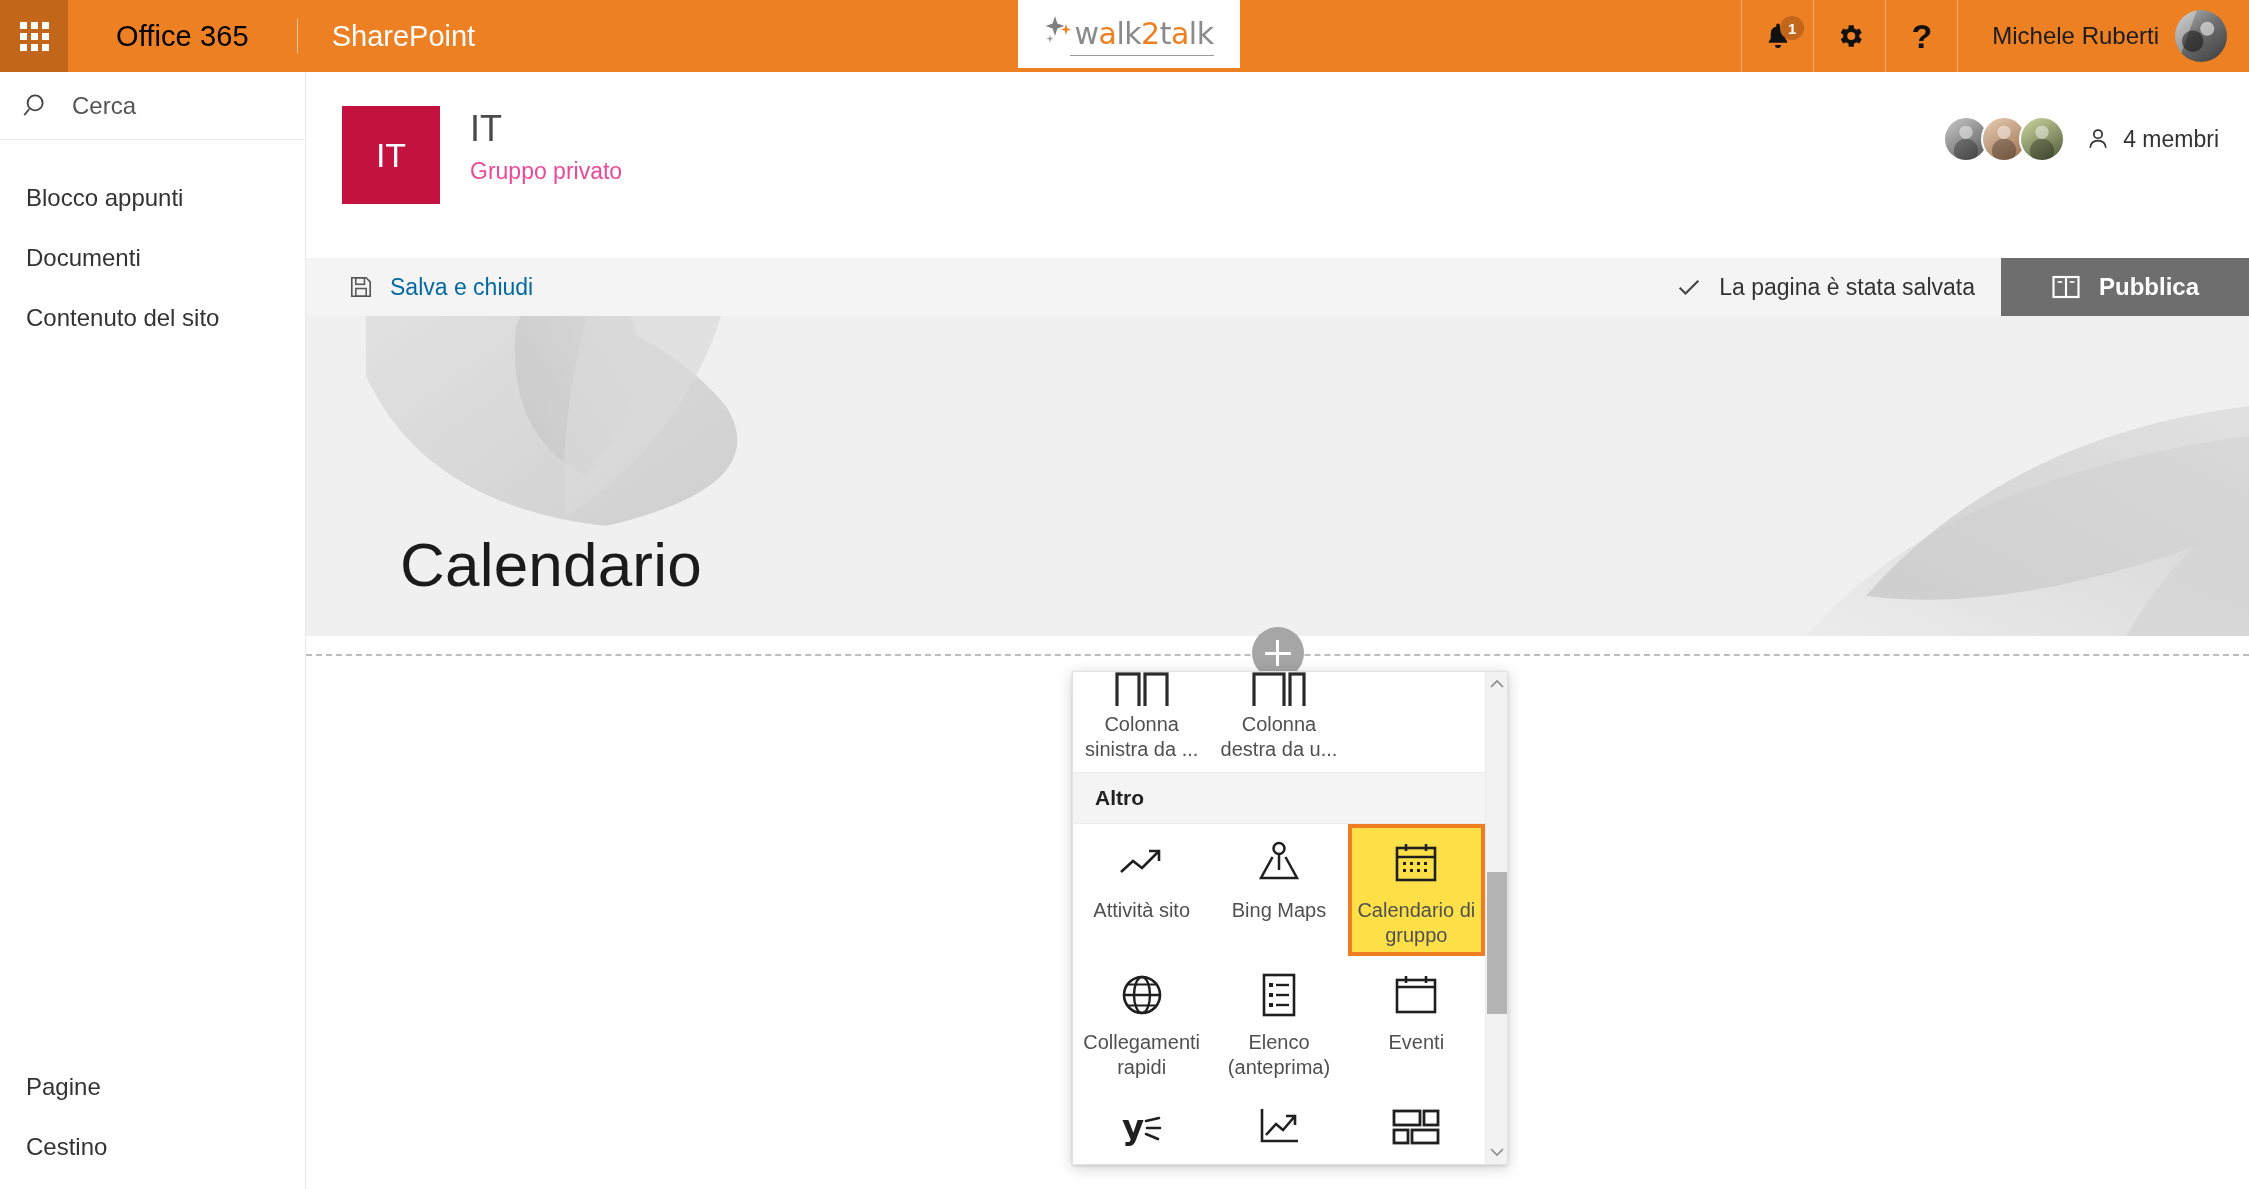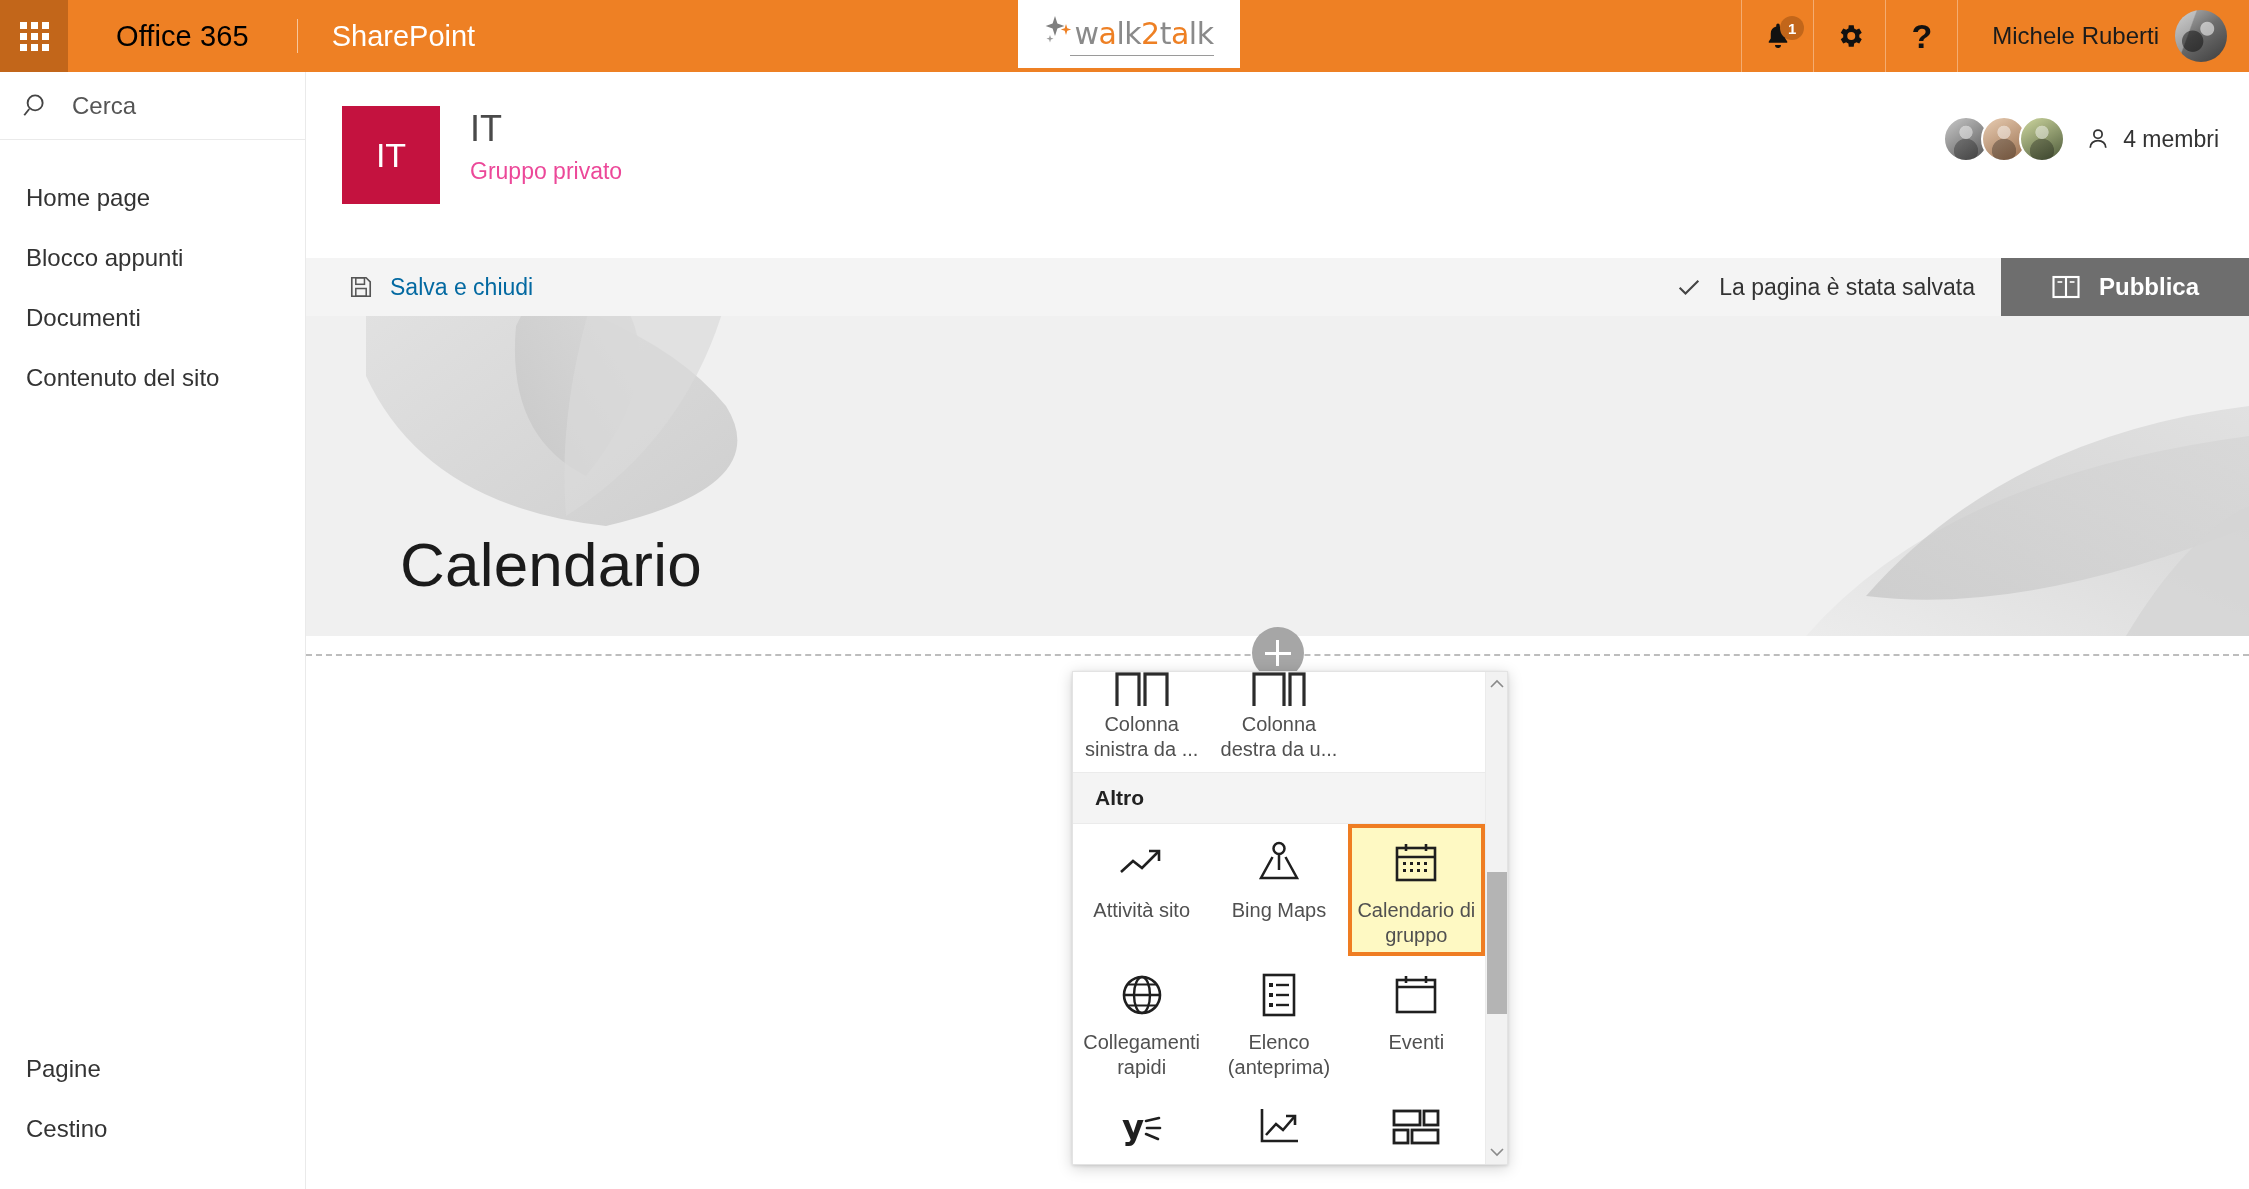--- a/index.html
+++ b/index.html
@@ -122,21 +122,21 @@
     border-bottom: 1px solid #eaeaea;
     cursor: text;
   }
   .search-placeholder { font-size: 24px; color: #555; }
   .nav-list { padding-top: 28px; }
   .nav-item {
     display: block; padding: 16px 22px 16px 26px;
     font-size: 24px; color: #333;
     cursor: pointer; white-space: nowrap;
   }
-  .nav-bottom { position: absolute; bottom: 30px; left: 0; right: 0; }
+  .nav-bottom { position: absolute; bottom: 12px; left: 0; right: 0; }
 
   
   .main {
     position: absolute; top: 72px; left: 306px;
     width: 1943px; height: 1117px;
     background: #ffffff;
   }
 
   
   .site-header {
@@ -249,21 +249,21 @@
     padding-top: 10px; cursor: pointer; text-align: center;
     position: relative;
   }
   .wp-icon { height: 58px; display: flex; align-items: center; justify-content: center; color: #222; }
   .wp-label {
     font-size: 20px; color: #505050; line-height: 1.25;
     padding: 6px 6px 0; max-width: 132px;
   }
   .wp-cell.selected {
     outline: 4px solid #ef7d22; outline-offset: -4px;
-    background: #fef9c3; z-index: 3;
+    background: #fde047; z-index: 3;
   }
   .picker-section-head {
     grid-column: 1 / -1;
     background: #f4f4f4;
     height: 52px; display: flex; align-items: center;
     padding-left: 22px;
     font-size: 21px; font-weight: 700; color: #222;
     border-top: 1px solid #ebebeb;
     border-bottom: 1px solid #ebebeb;
   }
@@ -353,21 +353,20 @@
 
 <nav class="leftnav">
   <div class="search-row">
     <svg width="30" height="30" viewBox="0 0 24 24">
       <circle cx="10.5" cy="9.5" r="6" fill="none" stroke="#444" stroke-width="1.5"></circle>
       <line x1="5.8" y1="14.4" x2="1.8" y2="19.4" stroke="#444" stroke-width="1.5"></line>
     </svg>
     <span class="search-placeholder">Cerca</span>
   </div>
   <div class="nav-list">
-    <a class="nav-item">Home page</a>
     <a class="nav-item">Blocco appunti</a>
     <a class="nav-item">Documenti</a>
     <a class="nav-item">Contenuto del sito</a>
   </div>
   <div class="nav-bottom">
     <a class="nav-item">Pagine</a>
     <a class="nav-item">Cestino</a>
   </div>
 </nav>
 

